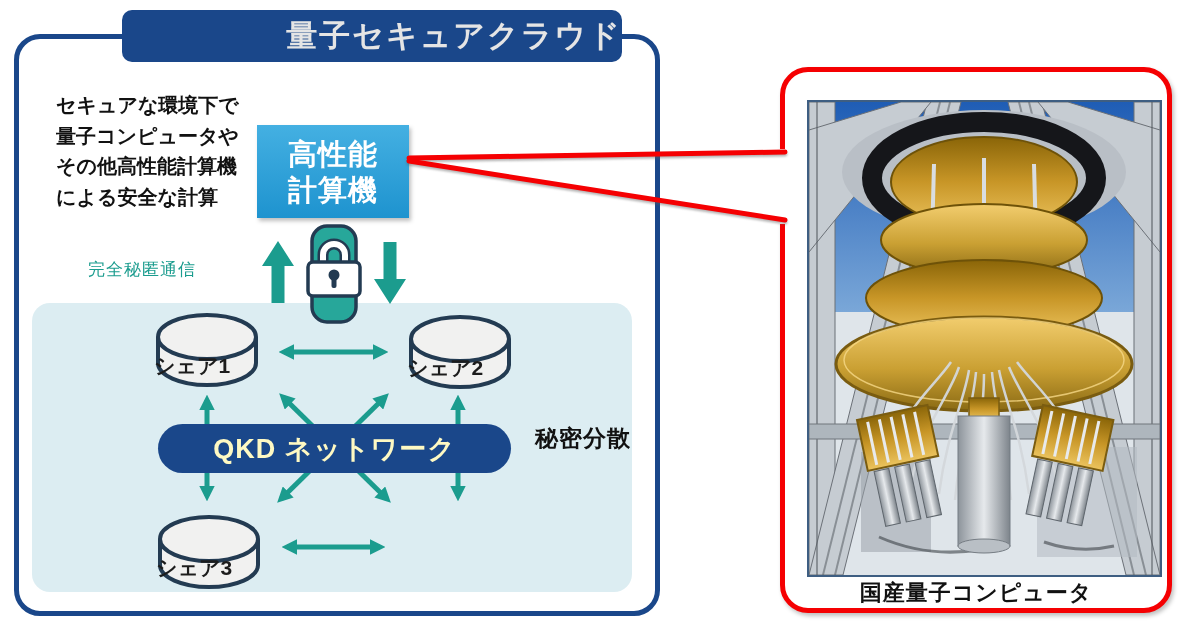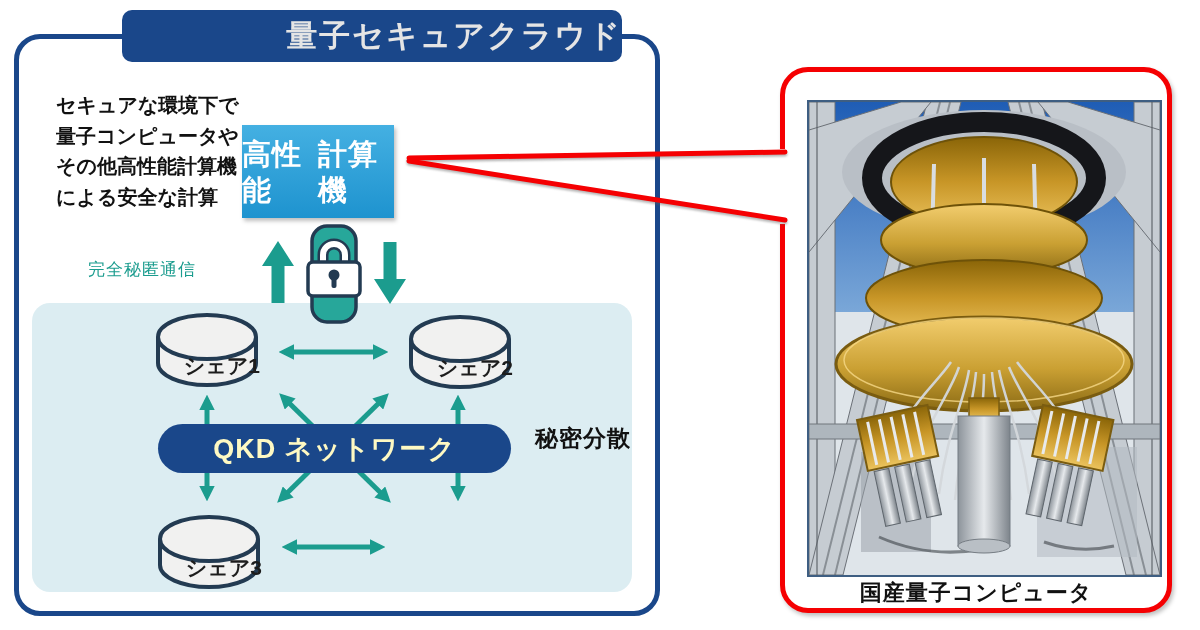--- a/index.html
+++ b/index.html
@@ -30,42 +30,42 @@
     position:absolute;left:122px;top:10px;width:500px;height:52px;
     background:var(--navy);border-radius:10px;z-index:2;
     display:flex;align-items:center;justify-content:flex-end;
     color:#e5e5e5;font-size:31px;font-weight:bold;letter-spacing:2px;
   }
   .desc{
     position:absolute;left:28px;top:90px;z-index:2;
     font-size:20px;font-weight:bold;color:var(--text-black);line-height:30.5px;margin-left:28px;
   }
   .hpc-box{
-    position:absolute;left:242px;top:125px;width:152px;height:93px;z-index:3;
+    position:absolute;left:257px;top:125px;width:152px;height:93px;z-index:3;
     background:linear-gradient(180deg,var(--box-blue-top) 0%,var(--box-blue-bottom) 100%);
     box-shadow:2px 3px 4px rgba(0,0,0,0.25);
-    display:flex;flex-direction:row;align-items:center;justify-content:center;
+    display:flex;flex-direction:column;align-items:center;justify-content:center;
     color:#fff;font-size:29px;font-weight:bold;line-height:36px;letter-spacing:1px;
   }
   .secure-comm{
     position:absolute;left:88px;top:258px;z-index:2;
     font-size:17px;font-weight:normal;color:var(--teal);letter-spacing:1px;white-space:nowrap;
   }
   .pale-area{
     position:absolute;left:32px;top:303px;width:600px;height:289px;
     background:var(--pale-blue);border-radius:18px;z-index:1;
   }
   svg.net-arrows,svg.callout-lines{
     position:absolute;left:0;top:0;width:1200px;height:630px;pointer-events:none;
   }
   svg.net-arrows{z-index:2;}
   svg.lock{position:absolute;left:306px;top:224px;width:56px;height:102px;z-index:3;}
   .cyl{position:absolute;width:106px;height:78px;z-index:3;}
   .cyl-label{
-    position:absolute;left:0;right:0;top:41px;text-align:right;
+    position:absolute;left:0;right:0;top:41px;text-align:left;
     font-size:21px;font-weight:bold;color:#1c1c1c;
   }
   .qkd-pill{
     position:absolute;left:158px;top:424px;width:353px;height:49px;z-index:4;
     background:var(--navy);border-radius:25px;
     display:flex;align-items:center;justify-content:center;
     color:#fef9c3;font-size:27px;font-weight:bold;letter-spacing:1px;white-space:nowrap;
   }
   .secret-label{
     position:absolute;left:535px;top:423px;z-index:4;

